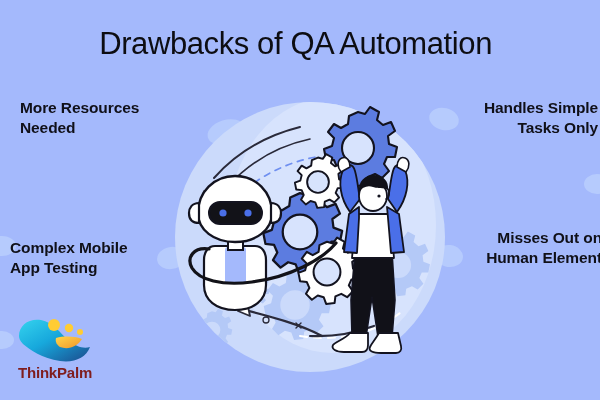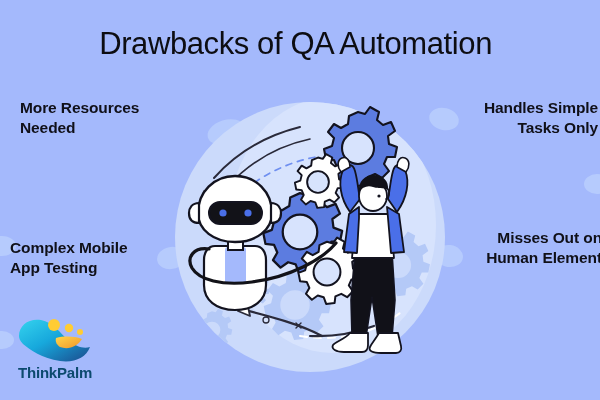--- a/index.html
+++ b/index.html
@@ -66,21 +66,21 @@
     height: 70px;
     z-index: 6;
   }
   .logo-mark { position: absolute; left: 0; top: 0; width: 78px; height: 48px; }
   .logo-text {
     position: absolute;
     left: 2px;
     top: 48px;
     font-size: 15px;
     font-weight: 700;
-    color: #0c4a6e;
+    color: #7f1d1d;
     letter-spacing: -0.2px;
     font-family: "Liberation Sans", sans-serif;
   }
 </style>
 </head>
 <body>
 
 <div id="infographic">
 
   <svg id="art-layer" viewBox="0 0 600 400" xmlns="http://www.w3.org/2000/svg">

